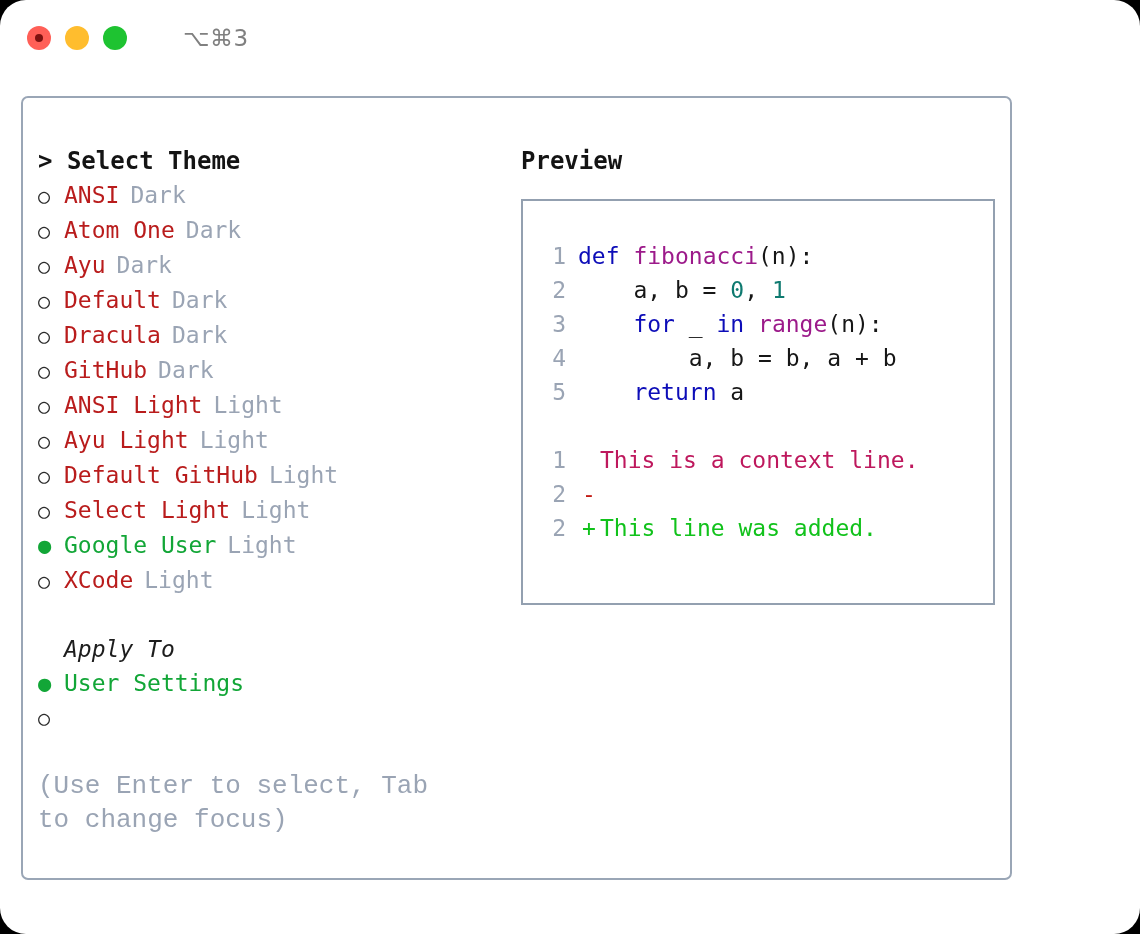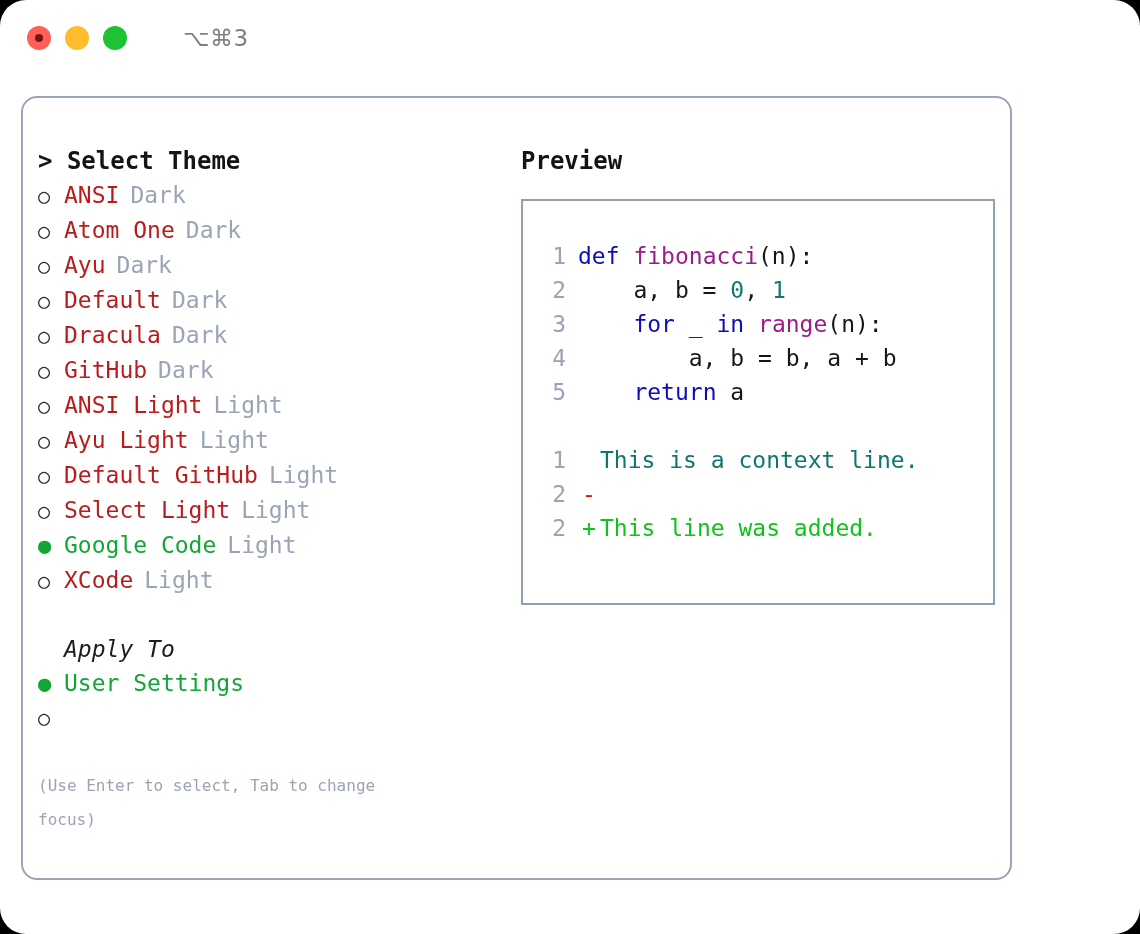--- a/index.html
+++ b/index.html
@@ -67,21 +67,21 @@
   }
 
   
   .frame {
     position: absolute;
     left: 21px;
     top: 96px;
     width: 991px;
     height: 784px;
     border: 2px solid #9aa6b6;
-    border-radius: 16px;
+    border-radius: 7px;
     box-sizing: border-box;
   }
 
   .frame-inner {
     position: absolute;
     left: 0; top: 0;
     width: 100%;
     height: 100%;
   }
 
@@ -132,25 +132,26 @@
     font-size: 23px;
     color: #1d1d1d;
     line-height: 34px;
     padding-left: 26px;
     white-space: pre;
     font-style: italic;
   }
 
   .hint {
     margin-top: 34px;
-    font-size: 16px;
+    font-size: 26px;
     color: #9aa4b4;
     line-height: 34px;
     width: 400px;
     white-space: pre-wrap;
+    font-family: Liberation Mono, monospace;
   }
 
   
   .right-col {
     position: absolute;
     left: 498px;
     top: 46px;
     width: 480px;
   }
   .preview-title {
@@ -194,21 +195,21 @@
     text-align: center;
   }
   .code-text { white-space: pre; }
 
   .tok-kw   { color: #0d0db8; }
   .tok-fn   { color: #9c1a8a; text-align: right; }
   .tok-num  { color: #0f7a70; }
   .tok-plain{ color: #161616; }
 
   .diff-gap { height: 34px; }
-  .diff-ctx  .code-text, .diff-ctx .diff-marker { color: #0f766e; }
+  .diff-ctx  .code-text, .diff-ctx .diff-marker { color: #be185d; }
   .diff-del  .code-text, .diff-del .diff-marker { color: #c21a13; }
   .diff-add  .code-text, .diff-add .diff-marker { color: #11c21b; }
 </style>
 </head>
 <body>
 
 <div class="window">
 
   <div class="titlebar">
     <div class="lights">
@@ -230,21 +231,21 @@
             <div class="opt-row"><span class="bullet">○</span><span class="opt-name">ANSI</span><span class="opt-tag">Dark</span></div>
             <div class="opt-row"><span class="bullet">○</span><span class="opt-name">Atom One</span><span class="opt-tag">Dark</span></div>
             <div class="opt-row"><span class="bullet">○</span><span class="opt-name">Ayu</span><span class="opt-tag">Dark</span></div>
             <div class="opt-row"><span class="bullet">○</span><span class="opt-name">Default</span><span class="opt-tag">Dark</span></div>
             <div class="opt-row"><span class="bullet">○</span><span class="opt-name">Dracula</span><span class="opt-tag">Dark</span></div>
             <div class="opt-row"><span class="bullet">○</span><span class="opt-name">GitHub</span><span class="opt-tag">Dark</span></div>
             <div class="opt-row"><span class="bullet">○</span><span class="opt-name">ANSI Light</span><span class="opt-tag">Light</span></div>
             <div class="opt-row"><span class="bullet">○</span><span class="opt-name">Ayu Light</span><span class="opt-tag">Light</span></div>
             <div class="opt-row"><span class="bullet">○</span><span class="opt-name">Default GitHub</span><span class="opt-tag">Light</span></div>
             <div class="opt-row"><span class="bullet">○</span><span class="opt-name">Select Light</span><span class="opt-tag">Light</span></div>
-            <div class="opt-row selected"><span class="bullet sel">●</span><span class="opt-name">Google Code</span><span class="opt-tag">Light</span></div>
+            <div class="opt-row selected"><span class="bullet sel">●</span><span class="opt-name">Google User</span><span class="opt-tag">Light</span></div>
             <div class="opt-row"><span class="bullet">○</span><span class="opt-name">XCode</span><span class="opt-tag">Light</span></div>
           </div>
 
         <div class="spacer-line"></div>
 
         <div class="apply-header">Apply To</div>
 
         <div id="apply-list">
             <div class="opt-row selected"><span class="bullet sel">●</span><span class="opt-name">User Settings</span></div>
             <div class="opt-row"><span class="bullet">○</span></div>

